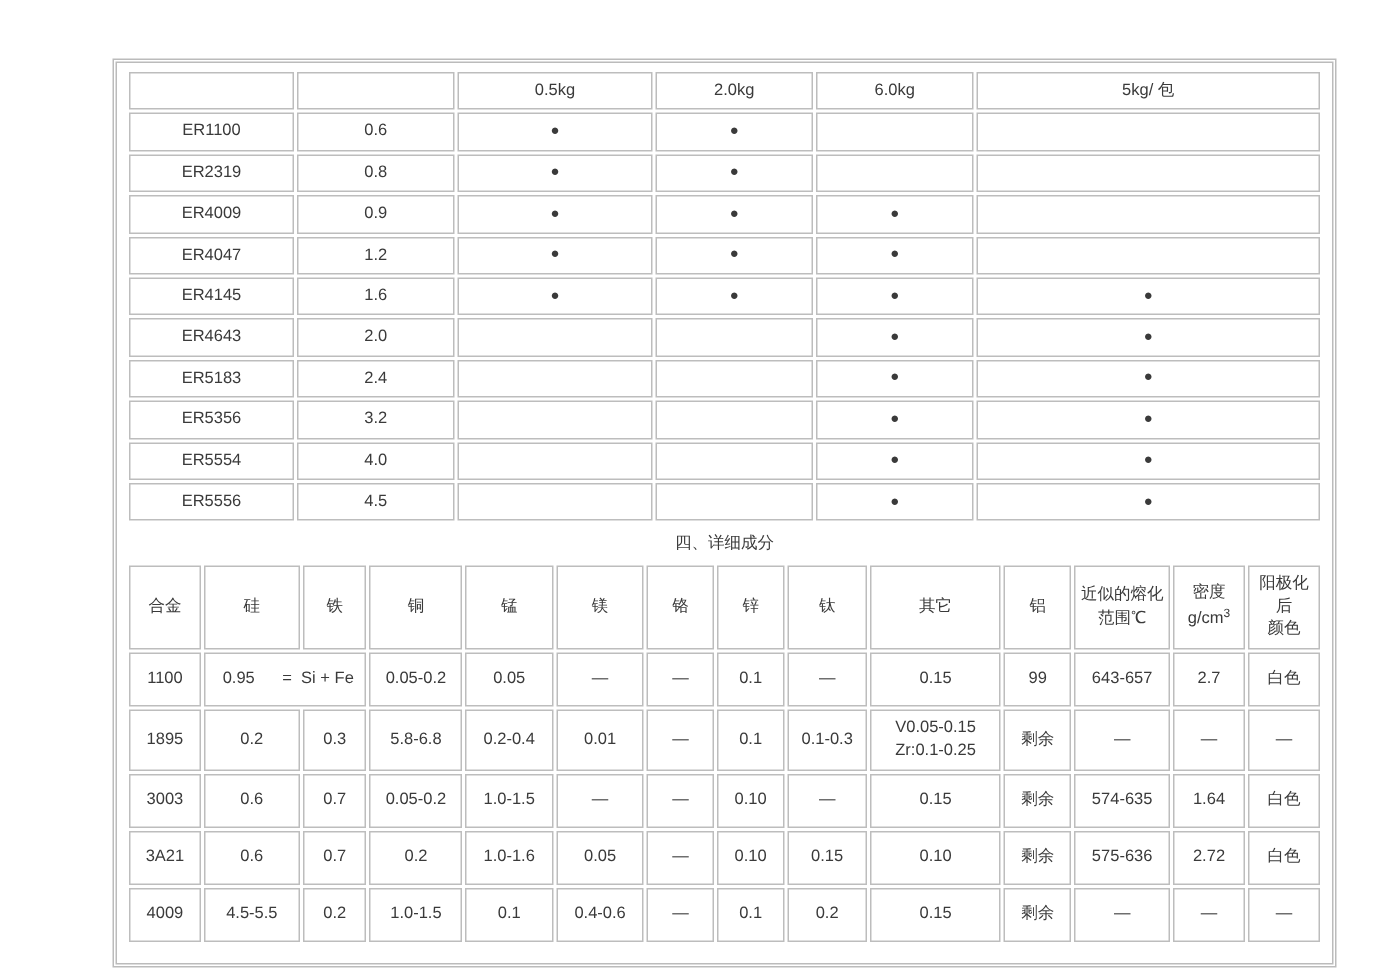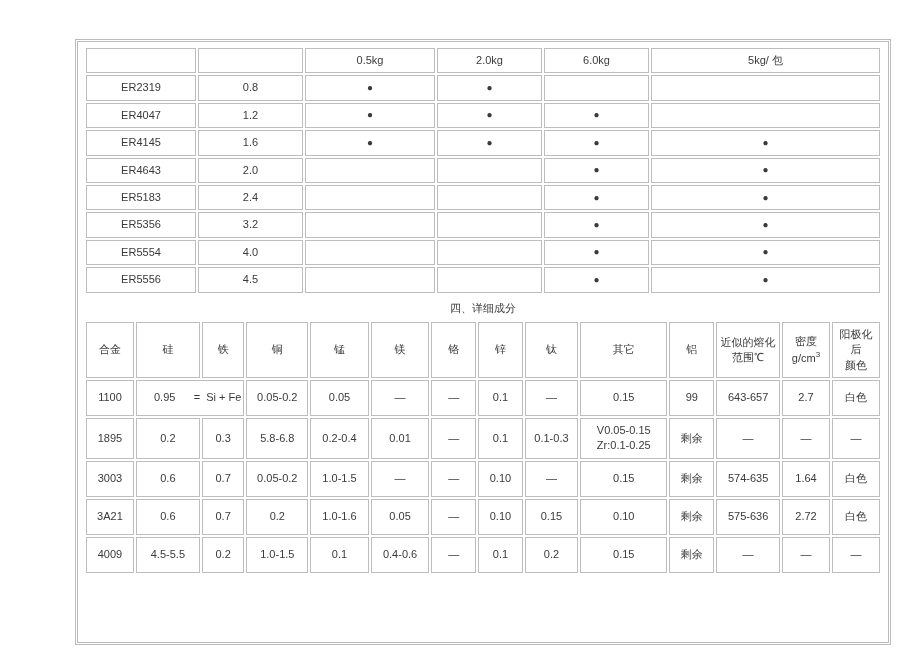--- a/index.html
+++ b/index.html
@@ -33,25 +33,41 @@
     <th></th>
     <th></th>
     <th>0.5kg</th>
     <th>2.0kg</th>
     <th>6.0kg</th>
     <th>5kg/ 包</th>
   </tr>
         </thead>
   <tbody id="top-body">
           <tr>
+            <td>ER1100</td>
+            <td>0.6</td>
+            <td class="bul">●</td>
+            <td class="bul">●</td>
+            <td></td>
+            <td></td>
+          </tr>
+          <tr>
             <td>ER2319</td>
             <td>0.8</td>
             <td class="bul">●</td>
             <td class="bul">●</td>
             <td></td>
+            <td></td>
+          </tr>
+          <tr>
+            <td>ER4009</td>
+            <td>0.9</td>
+            <td class="bul">●</td>
+            <td class="bul">●</td>
+            <td class="bul">●</td>
             <td></td>
           </tr>
           <tr>
             <td>ER4047</td>
             <td>1.2</td>
             <td class="bul">●</td>
             <td class="bul">●</td>
             <td class="bul">●</td>
             <td></td>
           </tr>
@@ -139,21 +155,21 @@
             <th>其它</th>
             <th>铝</th>
             <th>近似的熔化<br>范围℃</th>
             <th>密度<br>g/cm<sup>3</sup></th>
             <th>阳极化<br>后<br>颜色</th>
           </tr>
         </thead>
   <tbody id="comp-body">
           <tr>
             <td>1100</td>
-            <td colspan="2" style="text-align: right; padding-left: 6px; white-space: pre; margin-left: 40px;">0.95      =  Si + Fe</td>
+            <td colspan="2" style="text-align: center; padding-left: 6px; white-space: pre; margin-left: 40px;">0.95      =  Si + Fe</td>
             <td>0.05-0.2</td>
             <td>0.05</td>
             <td>—</td>
             <td>—</td>
             <td>0.1</td>
             <td>—</td>
             <td>0.15</td>
             <td>99</td>
             <td>643-657</td>
             <td>2.7</td>

